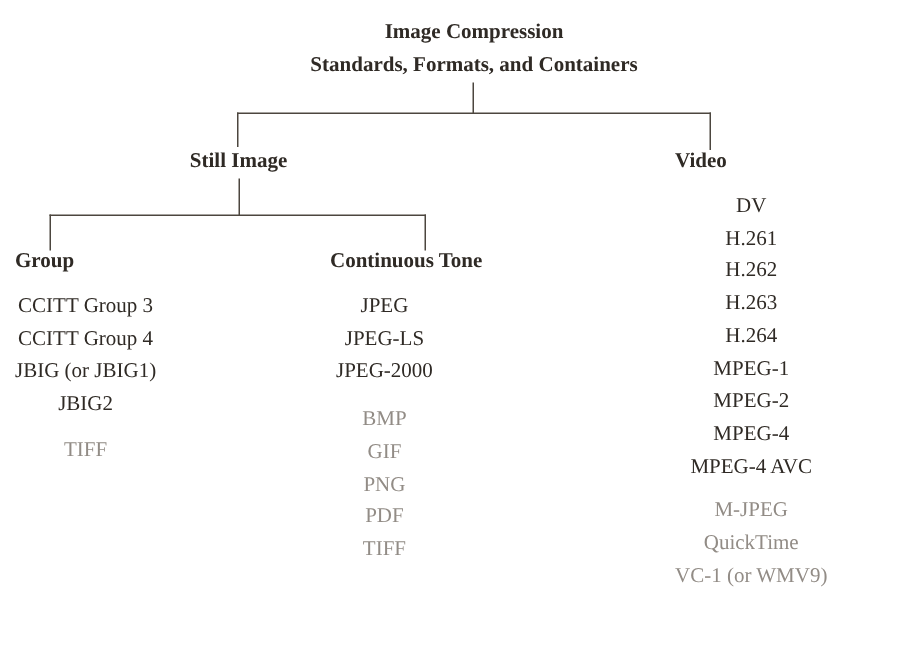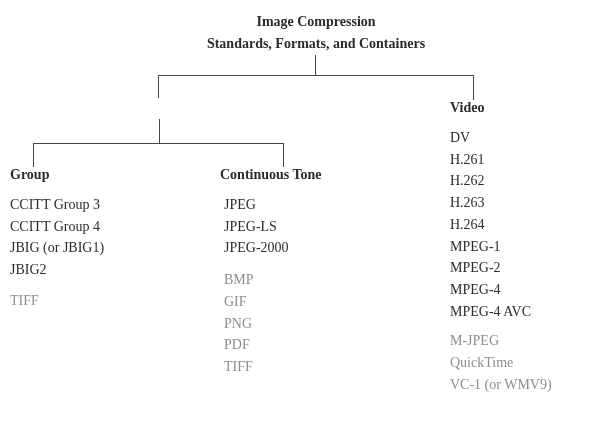--- a/index.html
+++ b/index.html
@@ -47,20 +47,21 @@
     white-space: nowrap;
   }
   .label-still { left: 159px; top: 97px; transform: translateX(-50%); }
   .label-video { left: 450px; top: 97px; }
   .label-binary { left: 10px; top: 164px; }
   .label-cont { left: 220px; top: 164px; }
 
   .fmt-list {
     position: absolute;
     white-space: nowrap;
+    text-align: center;
   }
   .list-binary { left: 10px;  top: 194px; }
   .list-cont   { left: 224px; top: 194px; }
   .list-video  { left: 450px; top: 127px; }
 
   .secondary {
     color: var(--muted, #928c86);
   }
   .list-binary .secondary { margin-top: 9px; }
   .list-cont   .secondary { margin-top: 10px; }
@@ -78,20 +79,21 @@
 
   <div class="line stem-title"></div>
   <div class="line hbar-main"></div>
   <div class="line drop-still"></div>
   <div class="line drop-video"></div>
   <div class="line stem-still"></div>
   <div class="line hbar-still"></div>
   <div class="line drop-binary"></div>
   <div class="line drop-cont"></div>
 
+  <div class="node-label label-still">Still Image</div>
   <div class="node-label label-video">Video</div>
   <div class="node-label label-binary">Group</div>
   <div class="node-label label-cont">Continuous Tone</div>
 
   <div class="fmt-list list-binary">
     <div class="primary">
         <div>CCITT Group 3</div>
         <div>CCITT Group 4</div>
         <div>JBIG (or JBIG1)</div>
         <div>JBIG2</div>

